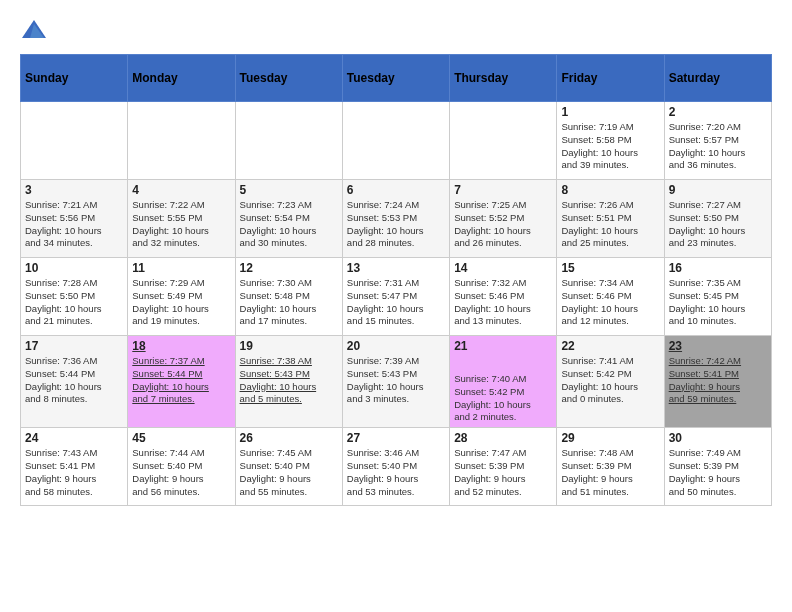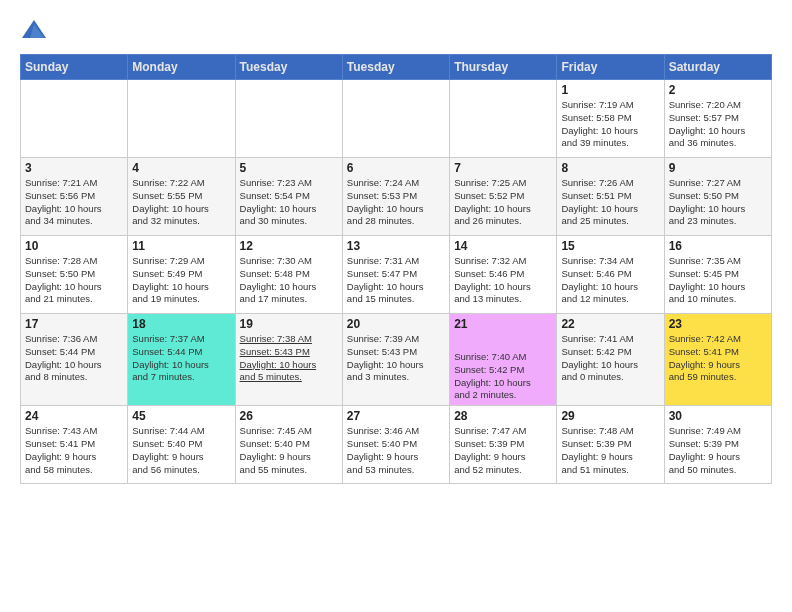--- a/index.html
+++ b/index.html
@@ -58,24 +58,24 @@
       font-size: 14px;
       color: #444;
     }
     .calendar-table {
       width: 100%;
       border-collapse: collapse;
       table-layout: fixed;
     }
     .calendar-table th {
       background: #3a6abf;
-      color: #e5e5e5;
+      color: #000000;
       font-size: 12px;
       font-weight: bold;
-      padding: 5px 4px;
+      padding: 16px 4px;
       text-align: left;
       border: 1px solid #5580cc;
     }
     .calendar-table td {
       border: 1px solid #ccc;
       vertical-align: top;
       padding: 3px 4px;
       font-size: 10px;
       color: #333;
       height: 78px;
@@ -258,21 +258,21 @@
           </td>
         </tr>
         <tr>
           <td style="background: rgb(245, 245, 245);">
             <span class="day-number">17</span>
             <div class="day-info" style="white-space: pre-line;">Sunrise: 7:36 AM
 Sunset: 5:44 PM
 Daylight: 10 hours
 and 8 minutes.</div>
           </td>
-          <td style="background: #5eead4;">
+          <td style="background: #f0abfc; text-decoration: underline;">
             <span class="day-number">18</span>
             <div class="day-info" style="white-space: pre-line;">Sunrise: 7:37 AM
 Sunset: 5:44 PM
 Daylight: 10 hours
 and 7 minutes.</div>
           </td>
           <td style="background: rgb(245, 245, 245);">
             <span class="day-number">19</span>
             <div class="day-info" style="white-space: pre-line; text-decoration: underline;">Sunrise: 7:38 AM
 Sunset: 5:43 PM
@@ -293,21 +293,21 @@
 Daylight: 10 hours
 and 2 minutes.</div>
           </td>
           <td style="background: rgb(245, 245, 245);">
             <span class="day-number">22</span>
             <div class="day-info" style="white-space: pre-line;">Sunrise: 7:41 AM
 Sunset: 5:42 PM
 Daylight: 10 hours
 and 0 minutes.</div>
           </td>
-          <td style="background: #fde047;">
+          <td style="background: #a3a3a3; text-decoration: underline;">
             <span class="day-number">23</span>
             <div class="day-info" style="white-space: pre-line;">Sunrise: 7:42 AM
 Sunset: 5:41 PM
 Daylight: 9 hours
 and 59 minutes.</div>
           </td>
         </tr>
         <tr>
           <td>
             <span class="day-number">24</span>

